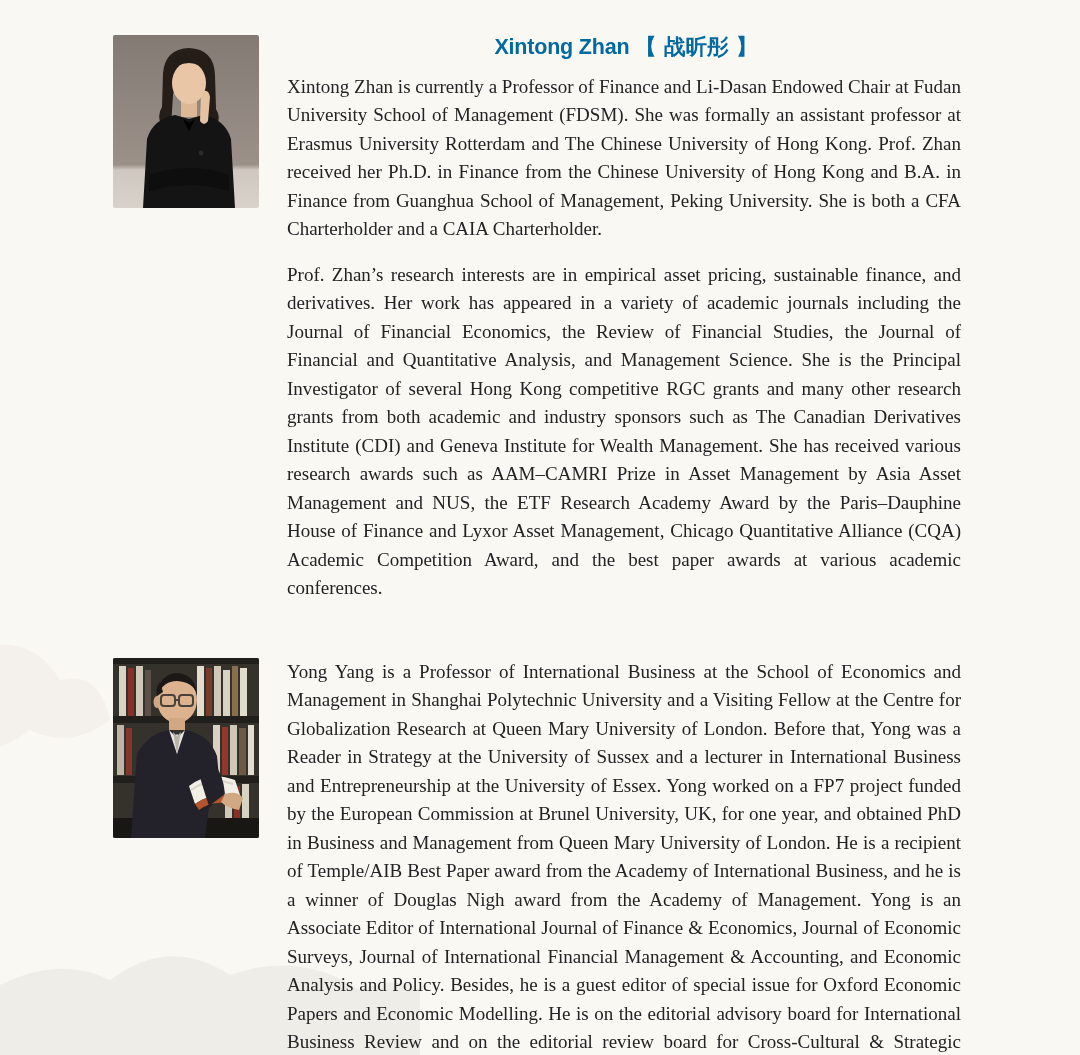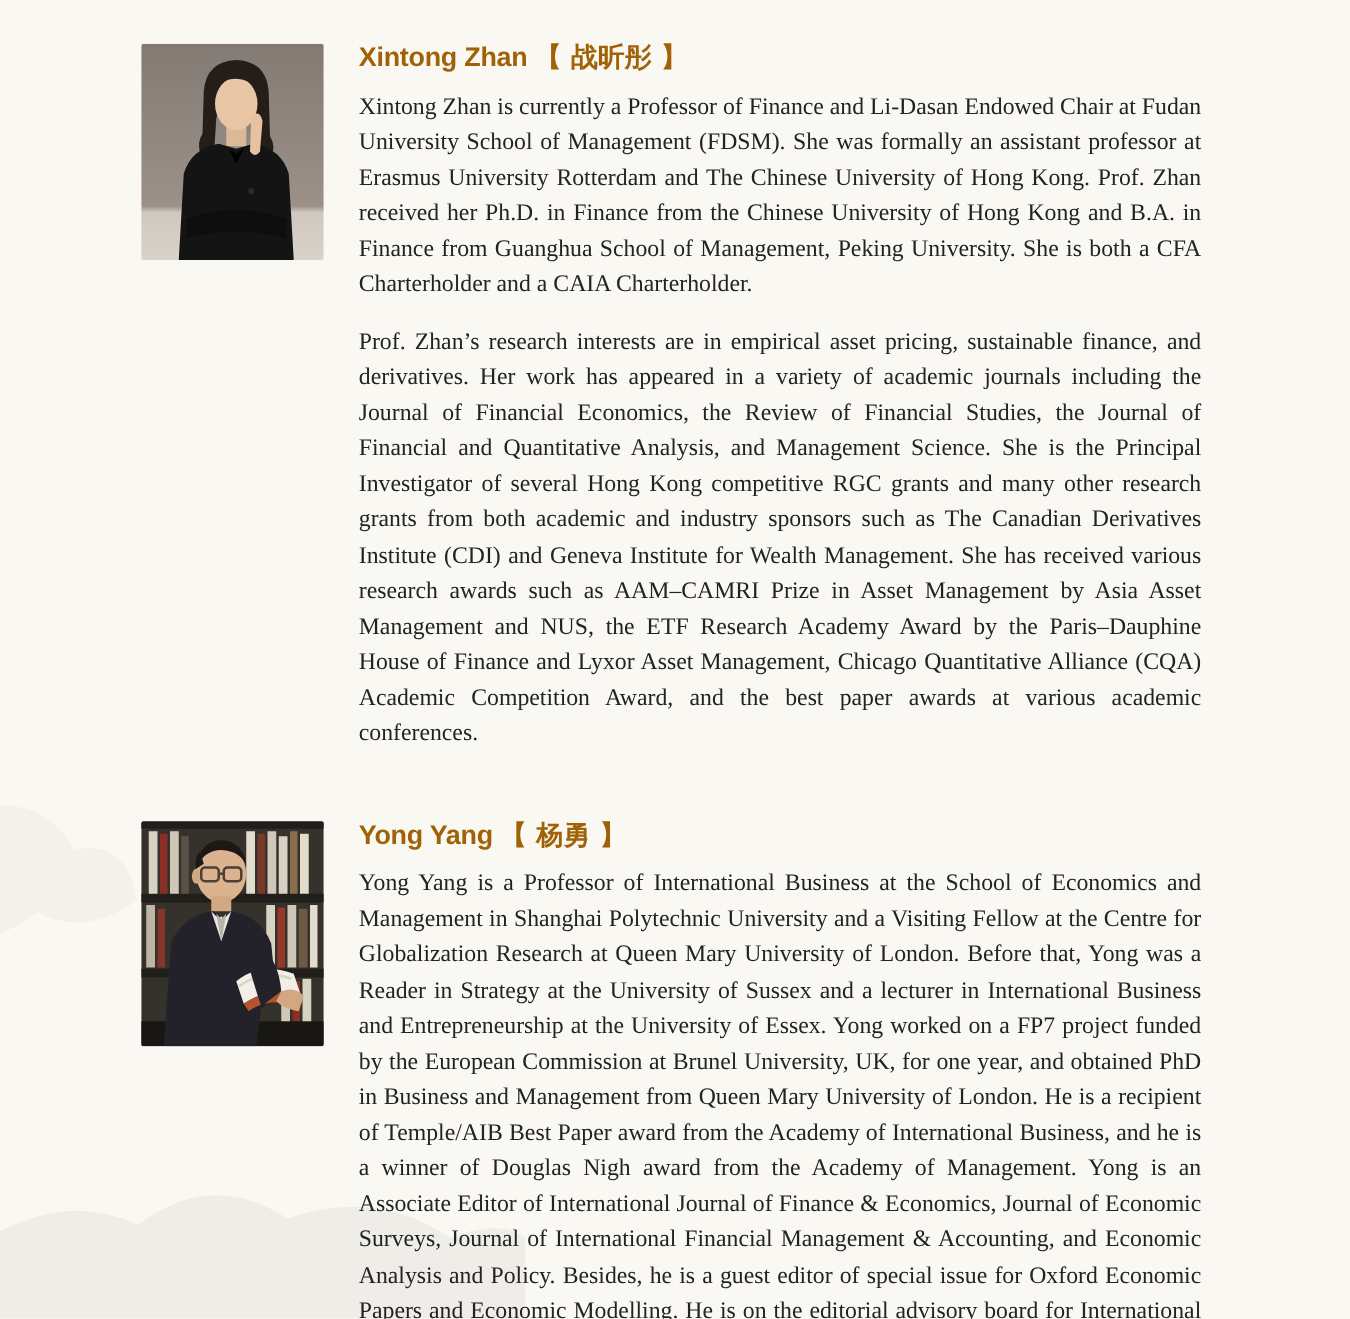--- a/index.html
+++ b/index.html
@@ -58,23 +58,24 @@
   }
   .bio-col {
     flex: 1 1 auto;
     min-width: 0;
   }
   .profile-name {
     font-family: "Liberation Sans", sans-serif;
     font-weight: 800;
     font-size: 21.5px;
     line-height: 1.1;
-    color: #a16207;
+    color: #0369a1;
     letter-spacing: -0.2px;
     margin: 0 0 13px 0;
+    text-align: center;
   }
   .profile-name .cn {
     font-family: "DejaVu Serif", serif;
     font-weight: 700;
     letter-spacing: 0;
   }
   .bio-text p {
     margin: 0 4px 17px 0;
     font-size: 19px;
     line-height: 1.5;
@@ -206,20 +207,19 @@
           <path d="M78,132 Q98,118 120,126" stroke="#d8d4c8" stroke-width="2" fill="none"></path>
           <path d="M82,146 Q102,132 128,140 L126,148 Q102,140 86,152 Z" fill="#b5542c"></path>
 
           <path d="M112,136 Q124,132 130,140 L126,152 Q114,150 108,144 Z" fill="#d2a882"></path>
 
           <path d="M96,100 Q110,112 112,136 L96,148 Q88,124 84,108 Z" fill="#23222a"></path>
         </svg>
       </span>
     </div>
     <div class="bio-col">
-      <h2 class="profile-name"><span>Yong Yang </span><span class="cn">【 杨勇 】</span></h2>
       <div class="bio-text">
         <p>Yong Yang is a Professor of International Business at the School of Economics and Management in Shanghai Polytechnic University and a Visiting Fellow at the Centre for Globalization Research at Queen Mary University of London. Before that, Yong was a Reader in Strategy at the University of Sussex and a lecturer in International Business and Entrepreneurship at the University of Essex. Yong worked on a FP7 project funded by the European Commission at Brunel University, UK, for one year, and obtained PhD in Business and Management from Queen Mary University of London. He is a recipient of Temple/AIB Best Paper award from the Academy of International Business, and he is a winner of Douglas Nigh award from the Academy of Management. Yong is an Associate Editor of International Journal of Finance &amp; Economics, Journal of Economic Surveys, Journal of International Financial Management &amp; Accounting, and Economic Analysis and Policy. Besides, he is a guest editor of special issue for Oxford Economic Papers and Economic Modelling. He is on the editorial advisory board for International Business Review and on the editorial review board for Cross-Cultural &amp; Strategic Management.</p>
       </div>
     </div>
   </section>
 
 </div>
 
 </body></html>

